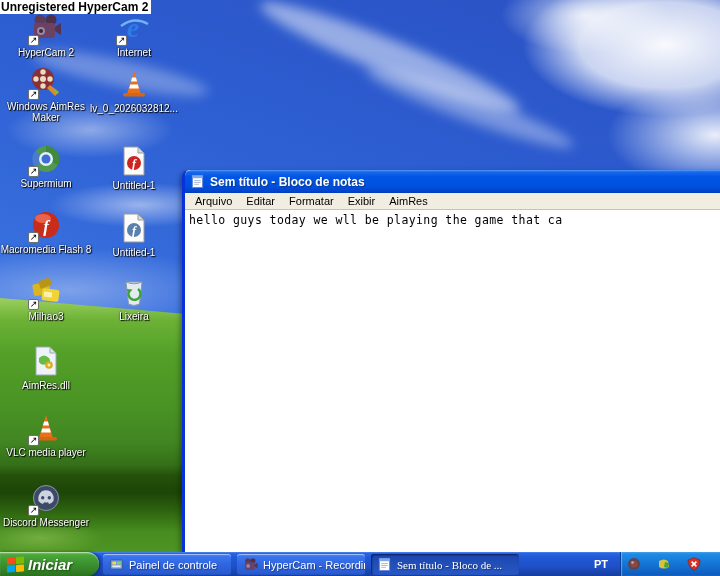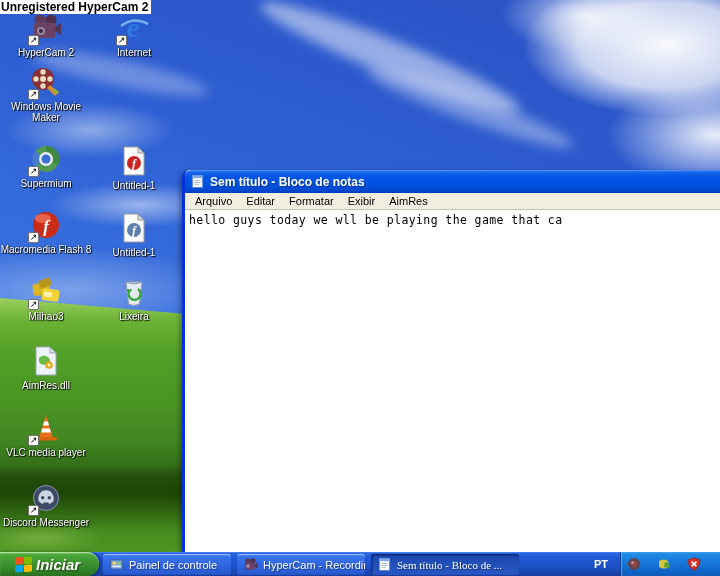--- a/index.html
+++ b/index.html
@@ -89,21 +89,21 @@
   .taskbar {
     position:absolute; left:0; top:552px; width:720px; height:24px; z-index:50;
     background:linear-gradient(180deg, #4f87f2 0%, #2a66e2 6%, #2159d6 22%, #1e50c8 60%, #163d9e 92%, #1档 100%);
     background:linear-gradient(180deg, #4f87f2 0%, #2a66e2 6%, #2159d6 22%, #1e50c8 60%, #163d9e 100%);
   }
   .start-btn {
     position:absolute; left:0; top:0; width:99px; height:24px;
     border-radius:0 12px 12px 0;
     background:linear-gradient(180deg, #7ecb62 0%, #4aa73a 12%, #3d9430 45%, #338427 75%, #2a701f 100%);
     box-shadow:inset 0 1px 1px rgba(255,255,255,.5), 2px 0 3px rgba(0,0,0,.35);
-    display:flex; align-items:center; gap:4px; padding-left:15px; cursor:pointer;
+    display:flex; align-items:center; gap:4px; padding-left:7px; cursor:pointer;
   }
   .start-btn .stxt {
     color:#fff; font-weight:bold; font-style:italic; font-size:15px;
     text-shadow:1px 1px 2px #1d4a12; padding-right:10px;
   }
   .winflag { width:17px; height:15px; position:relative; transform:skewY(-4deg); }
   .winflag i { position:absolute; width:8px; height:7px; border-radius:1px; }
   .wf-r { left:0; top:0; background:#f34f1c; }
   .wf-g { left:9px; top:0; background:#7fbc00; }
   .wf-b { left:0; top:8px; background:#01a6f0; }
@@ -186,23 +186,34 @@
           <circle cx="13" cy="13" r="3" fill="#e9dcc0"></circle>
           <circle cx="13" cy="6" r="2.7" fill="#e9dcc0"></circle>
           <circle cx="13" cy="20" r="2.7" fill="#e9dcc0"></circle>
           <circle cx="6" cy="13" r="2.7" fill="#e9dcc0"></circle>
           <circle cx="20" cy="13" r="2.7" fill="#e9dcc0"></circle>
           <path d="M20 19 L29 26 L25 30 L17 22 Z" fill="#d98c2f"></path>
           <path d="M24 24 l4 3" stroke="#7fbc3f" stroke-width="2.5"></path>
         </svg>
       <span class="sc-badge">↗</span>
     </div>
-    <div class="lbl wrap">Windows Movie Maker</div>
-  </div>
-
+    <div class="lbl wrap">Windows AimRes Maker</div>
+  </div>
+
+  <div class="dicon col2" style="top:68px">
+    <div class="art">
+      <svg viewBox="0 0 32 32">
+          <polygon points="16,3 23,26 9,26" fill="#e8701a"></polygon>
+          <polygon points="14.1,9.5 17.9,9.5 19.1,13.5 12.9,13.5" fill="#fff"></polygon>
+          <polygon points="12.2,16.5 19.8,16.5 20.9,20.5 11.1,20.5" fill="#fff"></polygon>
+          <rect x="5" y="25" width="22" height="3.5" rx="1.7" fill="#d96510"></rect>
+        </svg>
+    </div>
+    <div class="lbl">lv_0_2026032812...</div>
+  </div>
 
   <div class="dicon col1" style="top:143px">
     <div class="art">
       <svg viewBox="0 0 32 32">
           <circle cx="16" cy="16" r="13" fill="#4f9a4f"></circle>
           <path d="M16 16 L16 3 A13 13 0 0 1 28 22 Z" fill="#3f8a3f"></path>
           <path d="M16 16 L5 24 A13 13 0 0 1 5 8 Z" fill="#4a7ccc"></path>
           <circle cx="16" cy="16" r="7" fill="#e9eef6"></circle>
           <circle cx="16" cy="16" r="4.5" fill="#3b6fd4"></circle>
         </svg>

